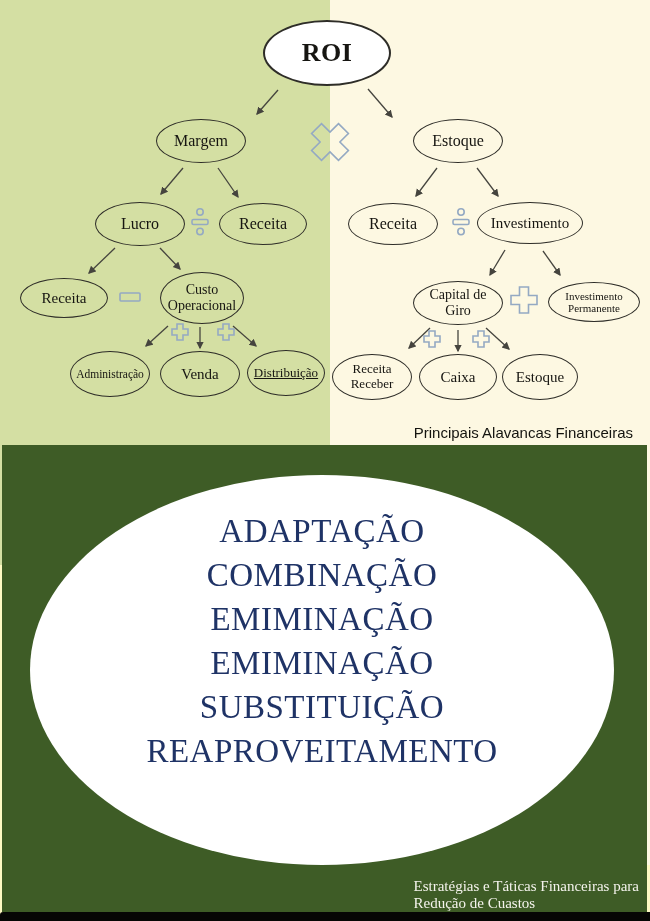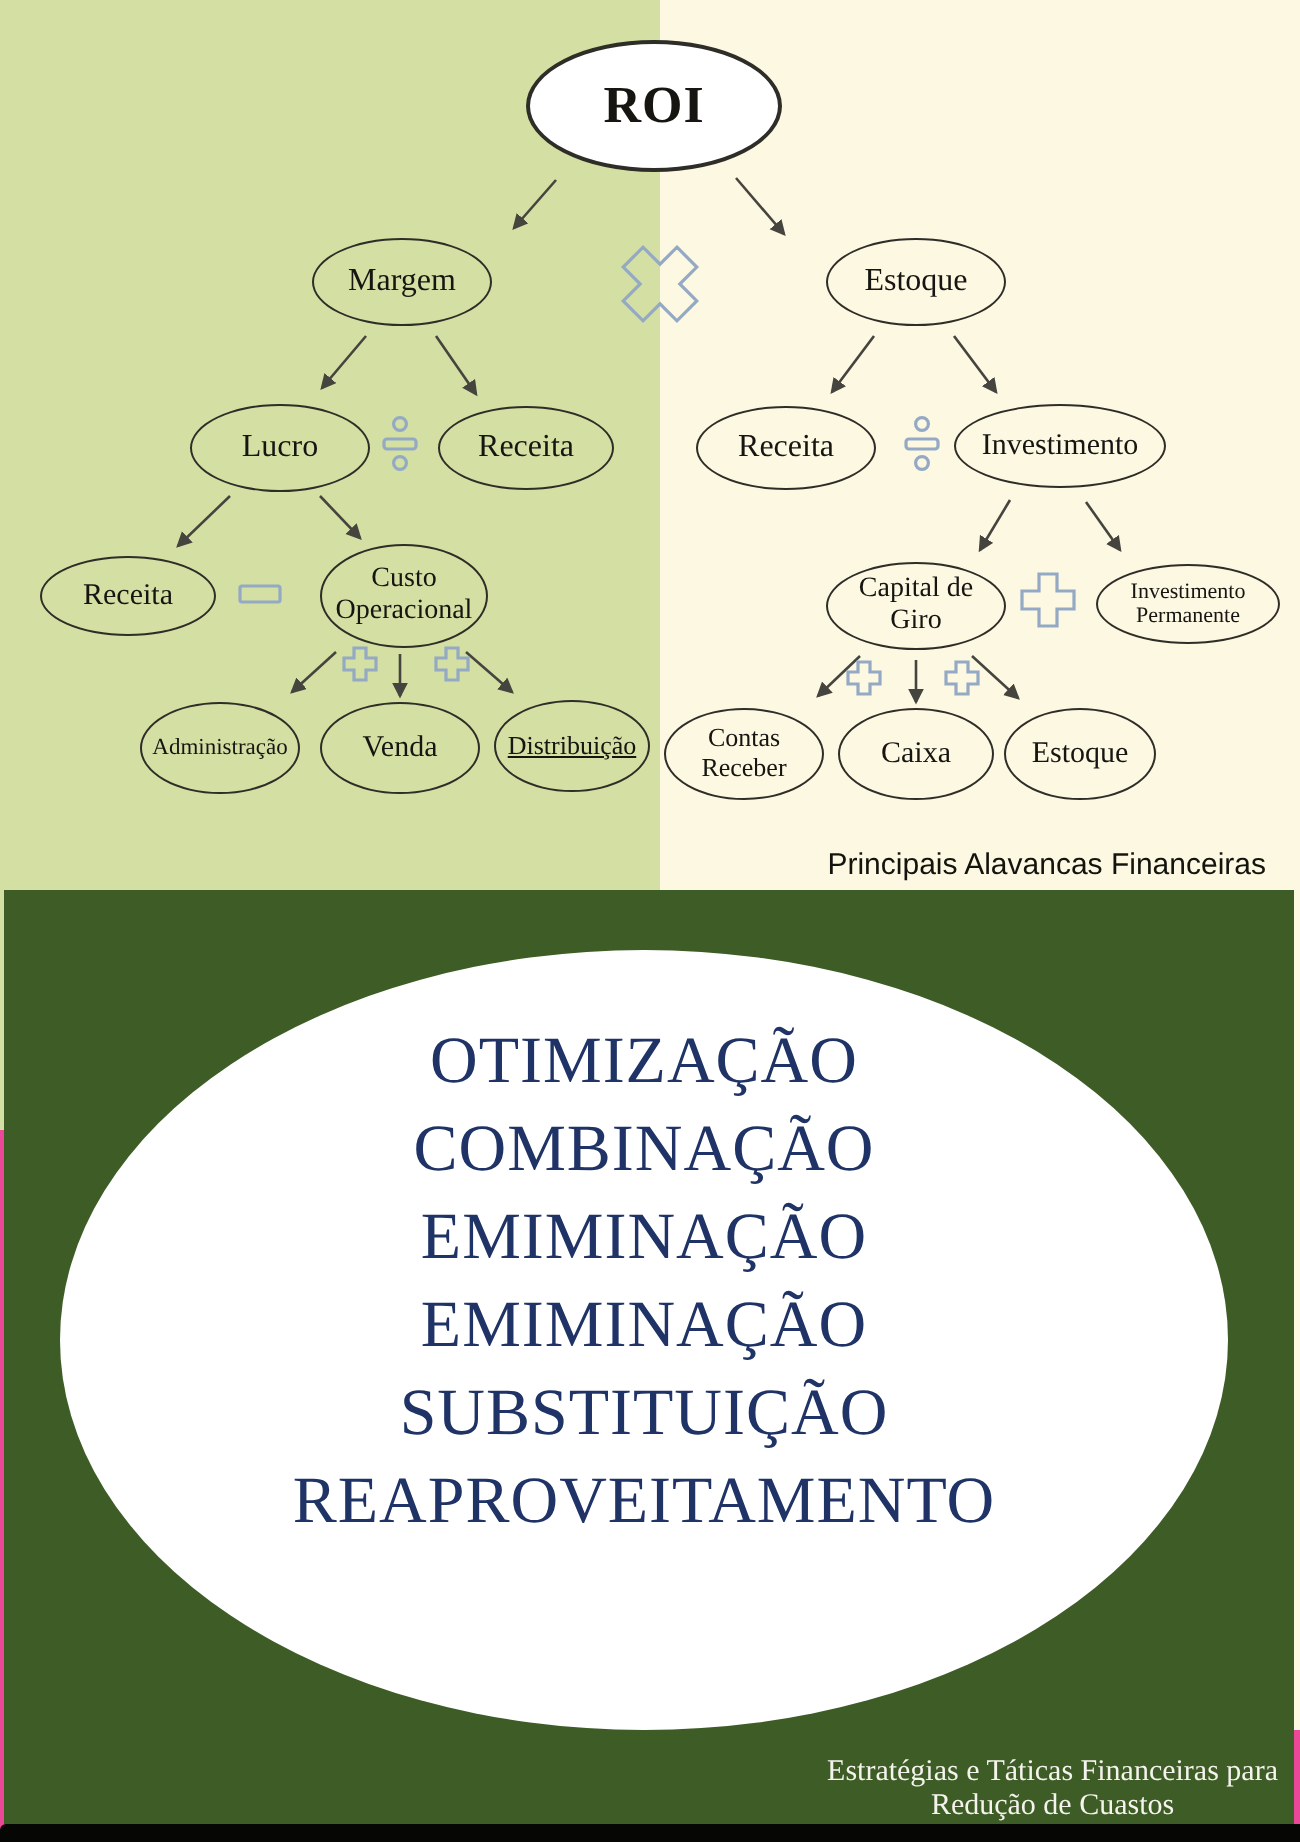--- a/index.html
+++ b/index.html
@@ -1,18 +1,18 @@
 <!DOCTYPE html>
 <html><head>
 <meta charset="utf-8">
 <style>
   html,body{margin:0;padding:0;background:#888;}
   .screen{
     position:relative;width:650px;height:921px;overflow:hidden;
-    font-family:"Liberation Serif",serif;background:#ec4899;
+    font-family:"Liberation Serif",serif;background:#fef9c3;
   }
   
   .bg-left{position:absolute;left:0;top:0;width:330px;height:445px;background:#d4dfa3;}
   .bg-right{position:absolute;left:330px;top:0;width:320px;height:445px;background:#fdf8e2;}
   
   .sliver-left{position:absolute;left:0;top:445px;width:2px;height:120px;background:#d4dfa3;z-index:6;}
   .sliver-right{position:absolute;left:647px;top:445px;width:3px;height:420px;background:#fdf8e2;z-index:6;}
   
   .node{
     position:absolute;display:flex;align-items:center;justify-content:center;
@@ -32,21 +32,21 @@
     position:absolute;left:28px;top:30px;width:584px;height:390px;background:#ffffff;
     border-radius:50%;display:flex;flex-direction:column;align-items:center;justify-content:flex-start;
     padding-top:0;box-sizing:border-box;
   }
   .strategy-list{margin-top:34px;text-align:center;}
   .strategy-line{
     font-family:"Liberation Serif",serif;font-size:33px;line-height:44px;
     color:#1f3366;letter-spacing:.5px;white-space:nowrap;
   }
   .bottom-caption{
-    position:absolute;right:8px;top:433px;text-align:center;z-index:6;
+    position:absolute;right:8px;top:433px;text-align:left;z-index:6;
     font-family:"Liberation Serif",serif;font-size:15px;line-height:17px;color:#f4f3ec;
   }
   .black-bar{position:absolute;left:0;top:912px;width:650px;height:9px;background:#060604;z-index:7;border-radius:3px 0 0 0;}
 </style>
 </head>
 <body>
 
 <div class="screen">
 
   <div class="bg-left"></div>
@@ -134,30 +134,30 @@
   <div class="node" style="left:160px;top:351px;width:80px;height:46px;font-size:15px;">Venda</div>
   <div class="node" style="left:70px;top:351px;width:80px;height:46px;font-size:11.5px;">Administração</div>
   <div class="node" style="left:247px;top:350px;width:78px;height:46px;font-size:13px;text-decoration:underline;">Distribuição</div>
 
   <div class="node" style="left:348px;top:203px;width:90px;height:42px;font-size:16px;">Receita</div>
   <div class="node" style="left:477px;top:202px;width:106px;height:42px;font-size:15px;">Investimento</div>
 
   <div class="node" style="left:413px;top:281px;width:90px;height:44px;font-size:14px;">Capital de Giro</div>
   <div class="node" style="left:548px;top:282px;width:92px;height:40px;font-size:11px;">Investimento Permanente</div>
 
-  <div class="node" style="left:332px;top:354px;width:80px;height:46px;font-size:13px;">Contas Receber</div>
+  <div class="node" style="left:332px;top:354px;width:80px;height:46px;font-size:13px;">Receita Receber</div>
   <div class="node" style="left:419px;top:354px;width:78px;height:46px;font-size:15px;">Caixa</div>
   <div class="node" style="left:502px;top:354px;width:76px;height:46px;font-size:15px;">Estoque</div>
 
   <div class="top-caption">Principais Alavancas Financeiras</div>
 
   <div class="bottom-panel">
     <div class="big-ellipse">
       <div class="strategy-list">
-        <div class="strategy-line">OTIMIZAÇÃO</div>
+        <div class="strategy-line">ADAPTAÇÃO</div>
         <div class="strategy-line">COMBINAÇÃO</div>
         <div class="strategy-line">EMIMINAÇÃO</div>
         <div class="strategy-line">EMIMINAÇÃO</div>
         <div class="strategy-line">SUBSTITUIÇÃO</div>
         <div class="strategy-line">REAPROVEITAMENTO</div>
       </div>
     </div>
     <div class="bottom-caption">
       <div>Estratégias e Táticas Financeiras para</div>
       <div>Redução de Cuastos</div>

